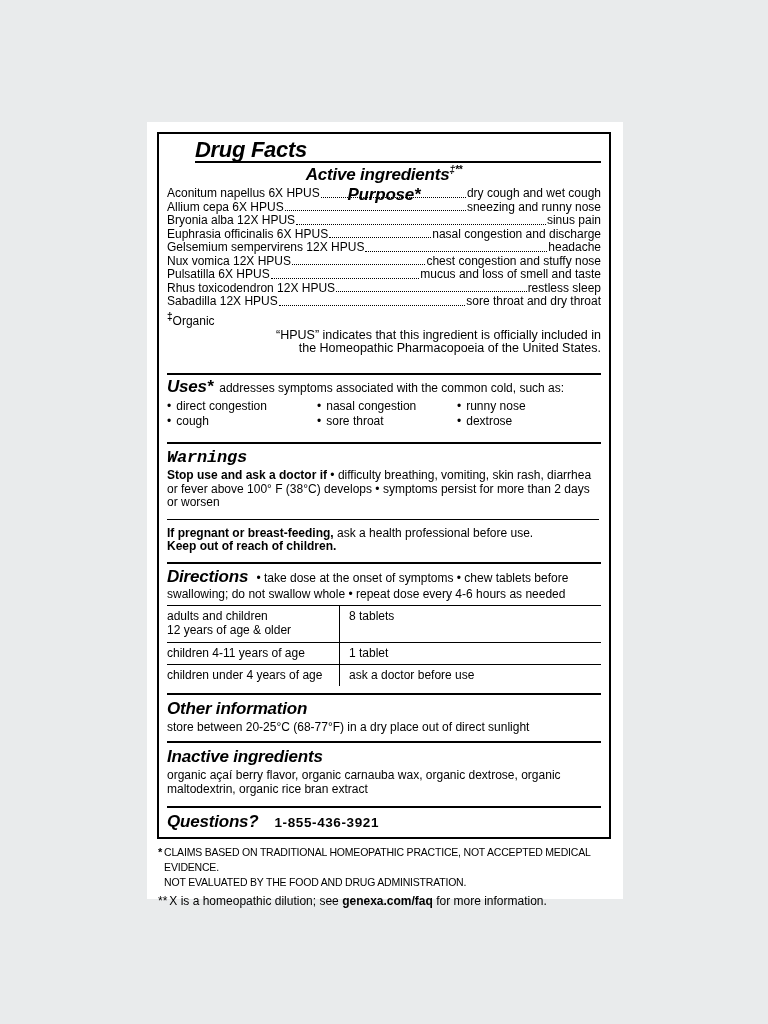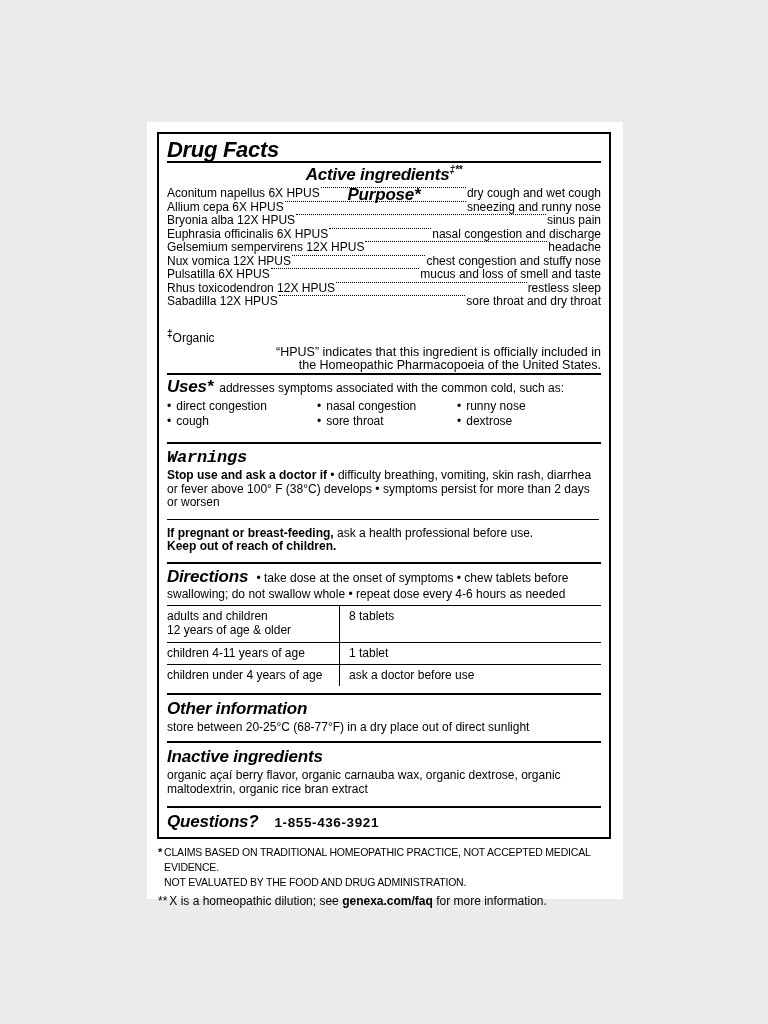--- a/index.html
+++ b/index.html
@@ -5,41 +5,41 @@
   * { margin:0; padding:0; box-sizing:border-box; }
   html,body { width:768px; height:1024px; }
   body { font-family:"Liberation Sans", sans-serif; color:#000; }
   .page { position:relative; width:768px; height:1024px; background:#e9ebec; overflow:hidden; }
   .card { position:absolute; left:147px; top:122px; width:476px; height:777px; background:#ffffff; }
   .box  { position:absolute; left:10px; top:10px; width:454px; height:707px;
           border:2.5px solid #000; padding:0 8px; background:#fff; }
   .sec { border-bottom:2px solid #000; overflow:hidden; }
   .sec.last { border-bottom:none; }
 
-  .s-title    { height:29px; padding-top:3px; }
+  .s-title    { height:29px; padding-top:3px;margin-left:28px; }
   .s-active   { height:212px; padding-top:2px; }
   .s-uses     { height:69px;  padding-top:4px; }
   .s-warn     { height:120px; padding-top:4px; }
   .s-dir      { height:131px; padding-top:5px; }
   .s-other    { height:48px;  padding-top:4px; }
   .s-inactive { height:65px;  padding-top:4px; }
   .s-q        { height:26px;  padding-top:4px; }
 
   .title { font-size:22px; font-weight:bold; font-style:italic; letter-spacing:-0.3px; }
   .hdr   { font-size:17px; font-weight:bold; font-style:italic; letter-spacing:-0.2px; }
   .hdr-row { display:flex; justify-content:space-between; align-items:center; height:22px;flex-direction:column; }
   sup.mark { font-size:10px; font-weight:bold; vertical-align:super; line-height:0; }
 
   .body-txt { font-size:12px; line-height:13.5px; }
 
-  .ing-row { display:flex; align-items:flex-start; font-size:12px; line-height:13.5px; height:13.5px; }
+  .ing-row { display:flex; align-items:flex-end; font-size:12px; line-height:13.5px; height:13.5px; }
   .ing-name, .ing-purpose { white-space:nowrap; }
   .dots { flex:1; border-bottom:1.6px dotted #000; margin:0 1px 3px 1px; min-width:10px; }
 
-  .organic { font-size:12px; margin-top:22px; height:14px; }
+  .organic { font-size:12px; margin-top:5px; height:14px; }
   .hpus { font-size:12.5px; line-height:13.5px; text-align:right; margin-top:1px; }
 
   .uses-intro { font-size:12px; line-height:16px; margin-bottom:3px; }
   .uses-intro .hdr { margin-right:6px; }
   .uses-cols { display:flex; }
   .ucol { width:150px; }
   .ucol.c2 { width:140px; }
   .ucol.c3 { width:auto; }
   .bullet-item { font-size:12px; line-height:14.5px; display:flex; }
   .bullet-item .b { margin-right:5px; }

